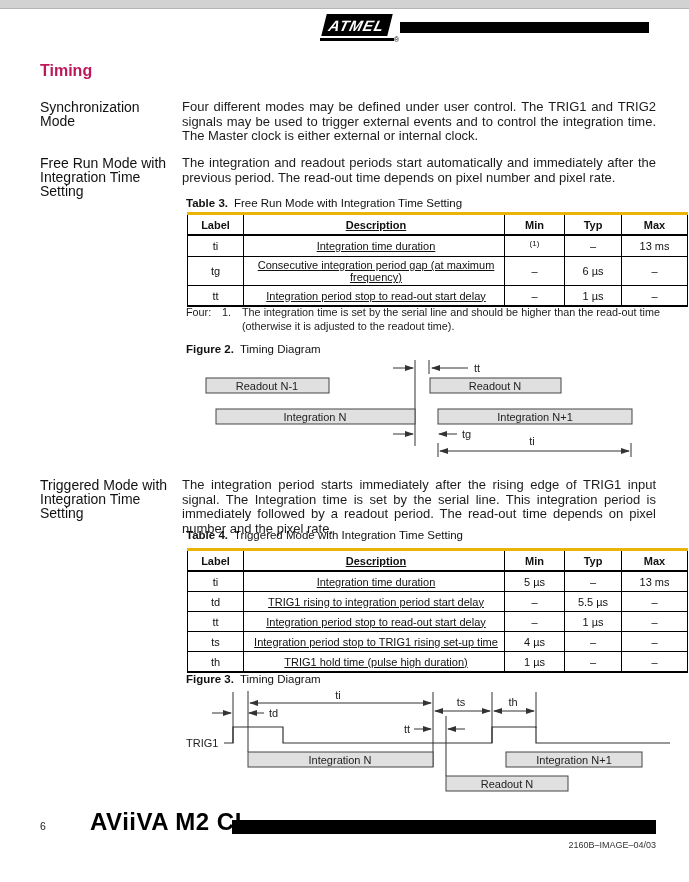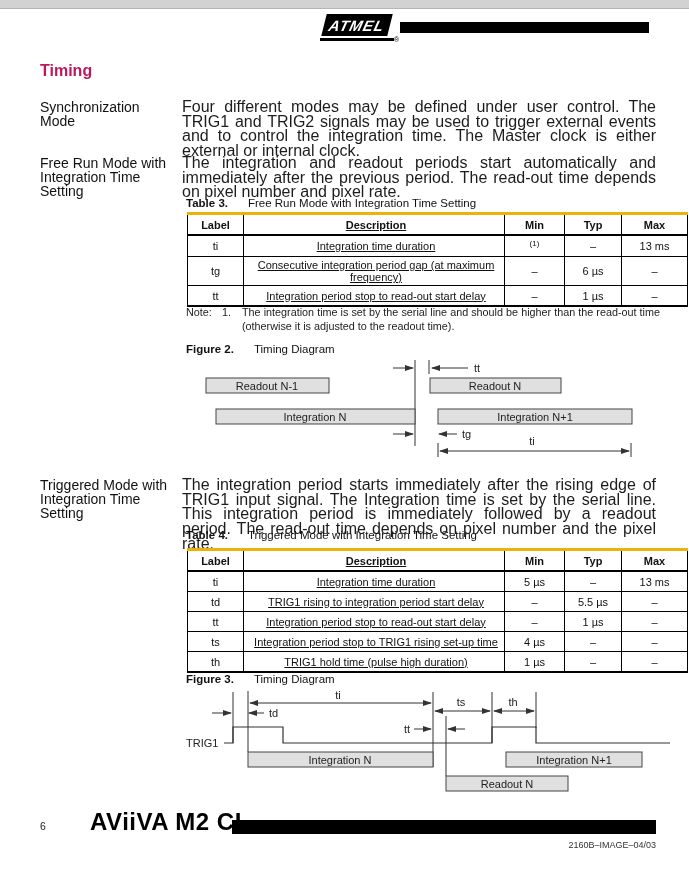--- a/index.html
+++ b/index.html
@@ -13,24 +13,24 @@
               transform:skewX(-14deg);display:flex;align-items:center;justify-content:center;}
   .logo-shape span{color:#fff;font-weight:bold;font-style:italic;font-size:15px;letter-spacing:1px;
                    font-family:"Liberation Sans",sans-serif;}
   .logo-underline{position:absolute;left:0px;top:26px;width:74px;height:3px;background:#000;}
   .logo-reg{position:absolute;left:74px;top:24px;font-size:7px;color:#000;}
   .header-bar{position:absolute;left:400px;top:22px;width:249px;height:11px;background:#000;}
 
   
   .h-title{position:absolute;left:40px;top:62px;font-size:16px;font-weight:bold;color:#be185d;}
   .side-head{position:absolute;left:40px;width:138px;font-size:14px;font-weight:normal;line-height:14px;color:#111;}
-  .body-par{position:absolute;left:182px;width:474px;font-size:16px;line-height:14.7px;text-align:justify;color:#1c1c1c;}
+  .body-par{position:absolute;left:182px;width:474px;font-size:13px;line-height:14.7px;text-align:justify;color:#1c1c1c;}
 
   .caption{position:absolute;left:186px;font-size:11.5px;color:#111;}
-  .caption b{font-weight:bold;margin-right:20px;}
+  .caption b{font-weight:bold;margin-right:6px;}
 
   
   table.spec{position:absolute;left:187px;width:473px;border-collapse:collapse;
              border-top:3px solid #eab308;border-bottom:2px solid #000;table-layout:fixed;}
   table.spec th,table.spec td{border:1px solid #000;font-size:11px;padding:2px 4px;height:15px;color:#111;}
   table.spec th{border-bottom:2px solid #000;font-weight:bold;}
   table.spec .c0{width:47px;text-align:center;}
   table.spec .c1{width:248px;text-align:center;padding-left:8px;text-decoration:underline;}
   table.spec .c2{width:51px;text-align:center;}
   table.spec .c3{width:48px;text-align:center;}
@@ -111,21 +111,21 @@
           <td class="c0">tt</td>
           <td class="c1">Integration period stop to read-out start delay</td>
           <td class="c2">–</td>
           <td class="c3">1 µs</td>
           <td class="c4">–</td>
         </tr>
       </tbody>
   </table>
 
   <div class="note" style="top:306px;">
-    <span class="nlab">Note:</span>
+    <span class="nlab">Four:</span>
     <span class="nnum">1.</span>
     <span class="ntxt">The integration time is set by the serial line and should be higher than the read-out time (otherwise it is adjusted to the readout time).</span>
   </div>
 
   <div class="caption" style="top:343px;">
     <b>Figure 2.</b><span>Timing Diagram</span>
   </div>
   <svg class="fig" style="left:186px;top:356px;" width="475" height="108">
     <defs>
       <marker id="f2r" markerWidth="9" markerHeight="8" refX="8" refY="3" orient="0">

